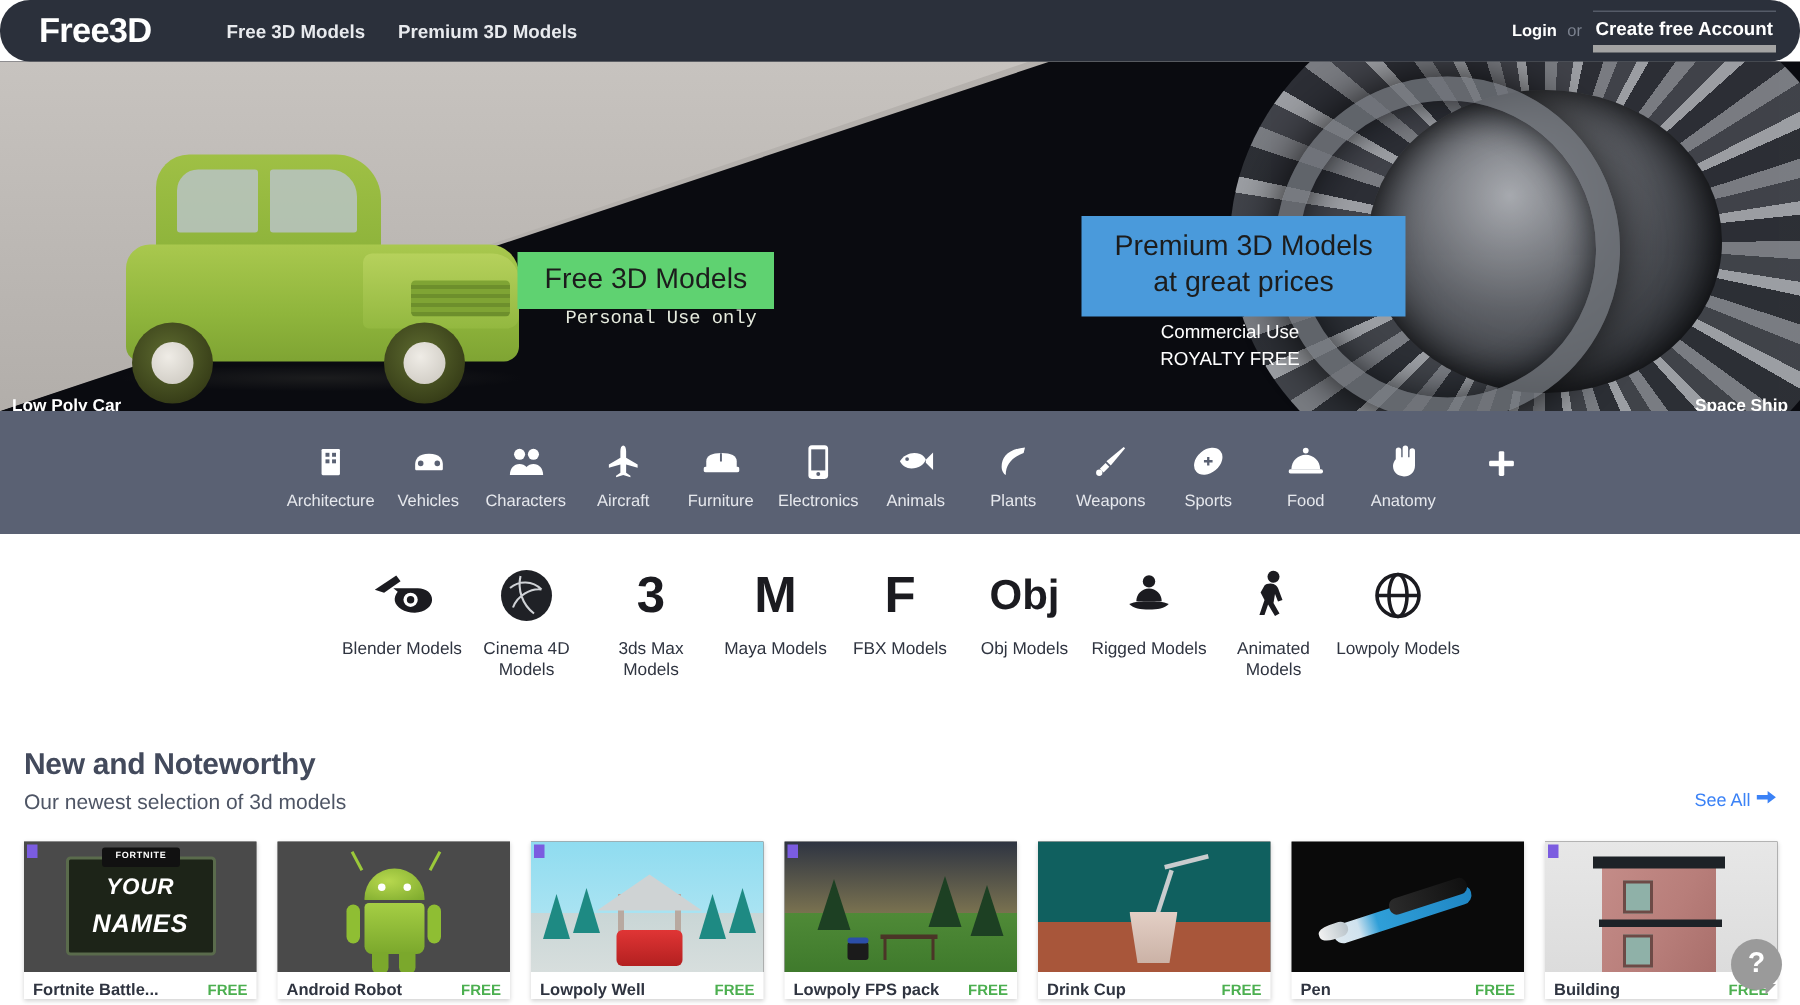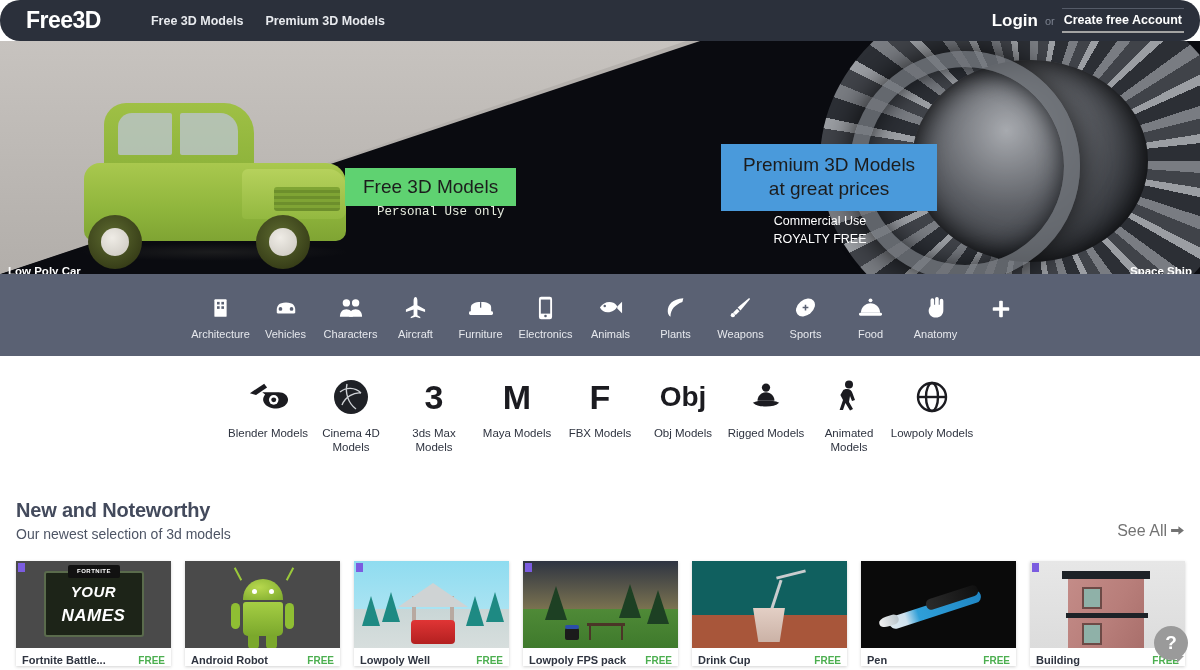--- a/index.html
+++ b/index.html
@@ -65,32 +65,32 @@
   }
   .header-right {
     margin-left: auto;
     display: flex;
     align-items: center;
     gap: 7px;
     margin-right: 2px;
   }
   .login-link {
     color: #ffffff;
-    font-size: 17px;
+    font-size: 11px;
     font-weight: bold;
     text-decoration: none;
   }
   .or-text { color: #7c828f; font-size: 11px; }
   .create-acct {
     color: #ffffff;
     font-size: 12.5px;
     font-weight: bold;
     text-decoration: none;
     border-top: 1px solid #555b68;
-    border-bottom: 2px solid #a3a3a3;
+    border-bottom: 5px solid #a3a3a3;
     padding: 4px 2px;
     white-space: nowrap;
   }
 
   
   .hero {
     position: relative;
     height: 233px;
     overflow: hidden;
     background: #0a0b10;
@@ -326,22 +326,22 @@
     color: #434a5c;
     letter-spacing: -0.2px;
   }
   .section-sub {
     font-size: 14px;
     color: #4e5565;
     margin-top: 4px;
   }
   .see-all {
     margin-left: auto;
-    font-size: 16px;
-    color: #737373;
+    font-size: 12px;
+    color: #3b82f6;
     text-decoration: none;
     white-space: nowrap;
     padding-bottom: 2px;
     display: flex;
     align-items: center;
     gap: 4px;
   }
 
   
   .cards {

